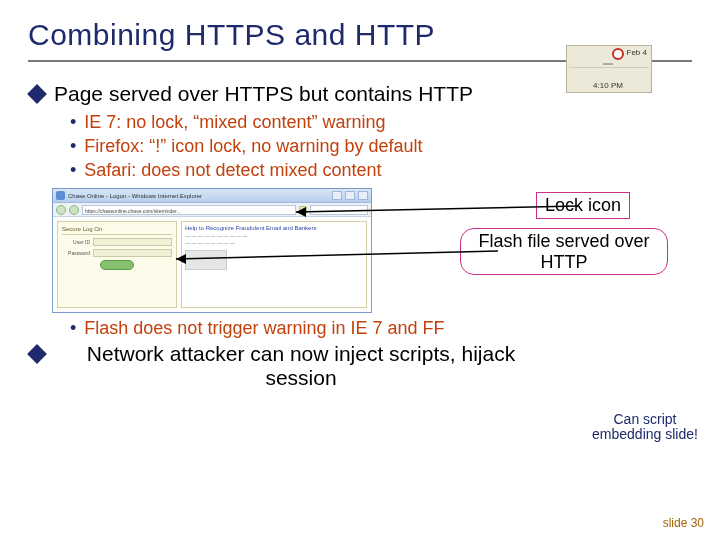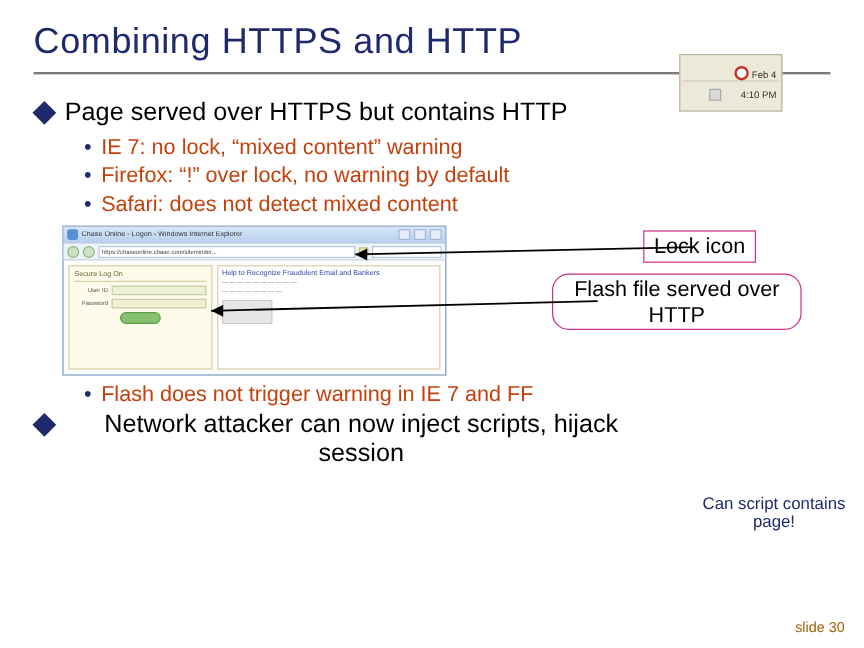--- a/index.html
+++ b/index.html
@@ -147,22 +147,22 @@
   .taskbar-mock {
     position: absolute;
     right: 40px;
     top: -65px;
     width: 86px;
     height: 48px;
     background: #ece9d8;
     border: 1px solid #b5b29e;
     padding: 2px;
   }
-  .tb-row1 { display:flex; justify-content: flex-end; align-items:flex-end; height: 20px; gap:3px; border-bottom: 1px solid #cfcbb8; padding-right:2px;}
-  .tb-row2 { display:flex; justify-content: flex-end; align-items:center; height: 22px; gap:16px; padding-right:2px;}
+  .tb-row1 { display:flex; justify-content: flex-end; align-items:flex-start; height: 20px; gap:3px; border-bottom: 1px solid #cfcbb8; padding-right:2px;}
+  .tb-row2 { display:flex; justify-content: flex-end; align-items:center; height: 22px; gap:16px; padding-right:2px;flex-direction:column;}
   .tb-redcircle { width:12px;height:12px;border-radius:50%;background:#fff;border:2px solid #c43127;}
   .tb-label { font-size: 8px; color:#333;}
   .tb-speaker { width:10px;height:10px; background:#dadada; border:1px solid #aaa;}
   .callout {
     position: absolute;
     background: #fff;
     border: 1.5px solid #cc2f8a;
     padding: 2px 8px;
     font-size: 18px;
     color: #000000;
@@ -206,21 +206,21 @@
     <div class="h1text">Page served over HTTPS but contains HTTP</div>
   </div>
 
   <div class="sublist" style="position:relative;">
     <div class="b2line">
       <span class="dot">•</span>
       <span class="b2text">IE 7: no lock, “mixed content” warning</span>
     </div>
     <div class="b2line">
       <span class="dot">•</span>
-      <span class="b2text">Firefox: “!” over lock, no warning by default</span>
+      <span class="b2text">Firefox: “!” icon lock, no warning by default</span>
     </div>
     <div class="b2line">
       <span class="dot">•</span>
       <span class="b2text">Safari: does not detect mixed content</span>
     </div>
 
     <div class="taskbar-mock">
       <div class="tb-row1">
         <div class="tb-redcircle"></div>
         <span class="tb-label">Feb 4</span>
@@ -289,16 +289,16 @@
         <span class="b2text">Flash does not trigger warning in IE 7 and FF</span>
       </div>
     </div>
   </div>
 
   <div class="h1line" style="margin-top:4px; max-width: 520px;">
     <div class="diamond"></div>
     <div class="h1text">Network attacker can now inject scripts, hijack session</div>
   </div>
 
-  <div class="right-note">Can script contains page!</div>
+  <div class="right-note">Can script embedding slide!</div>
 
   <div class="footer">slide 30</div>
 </div>
 
 </body></html>

